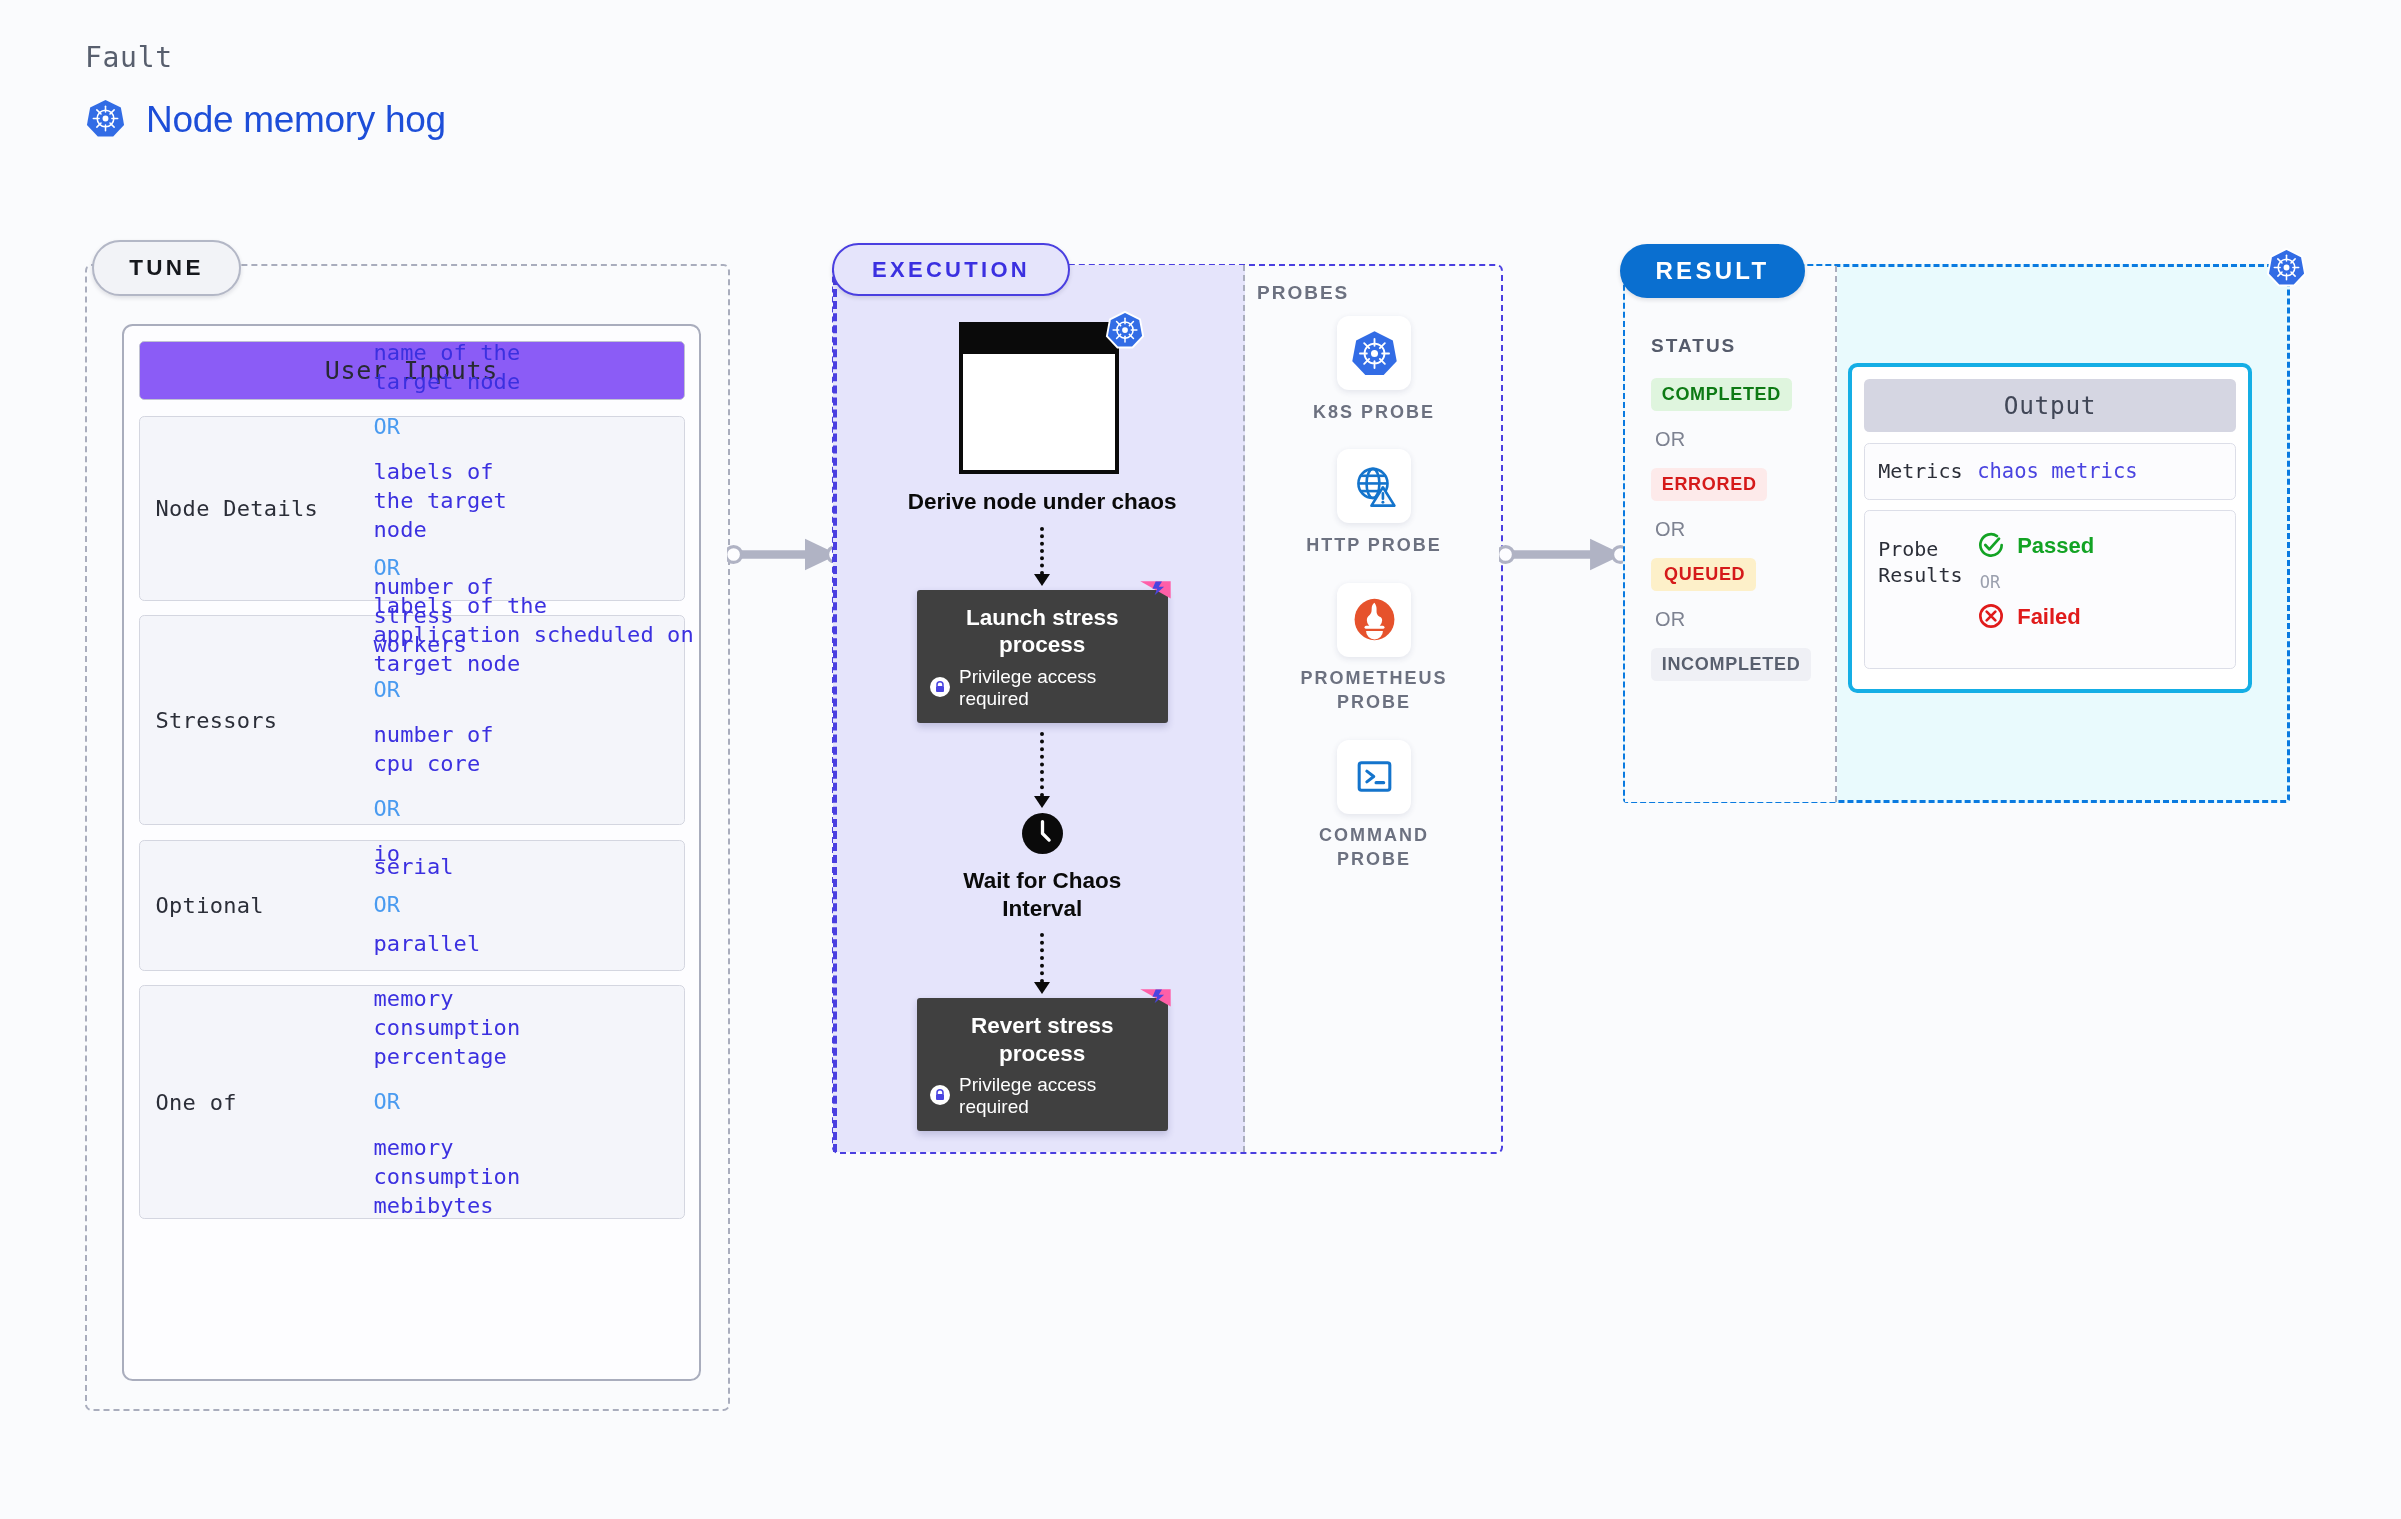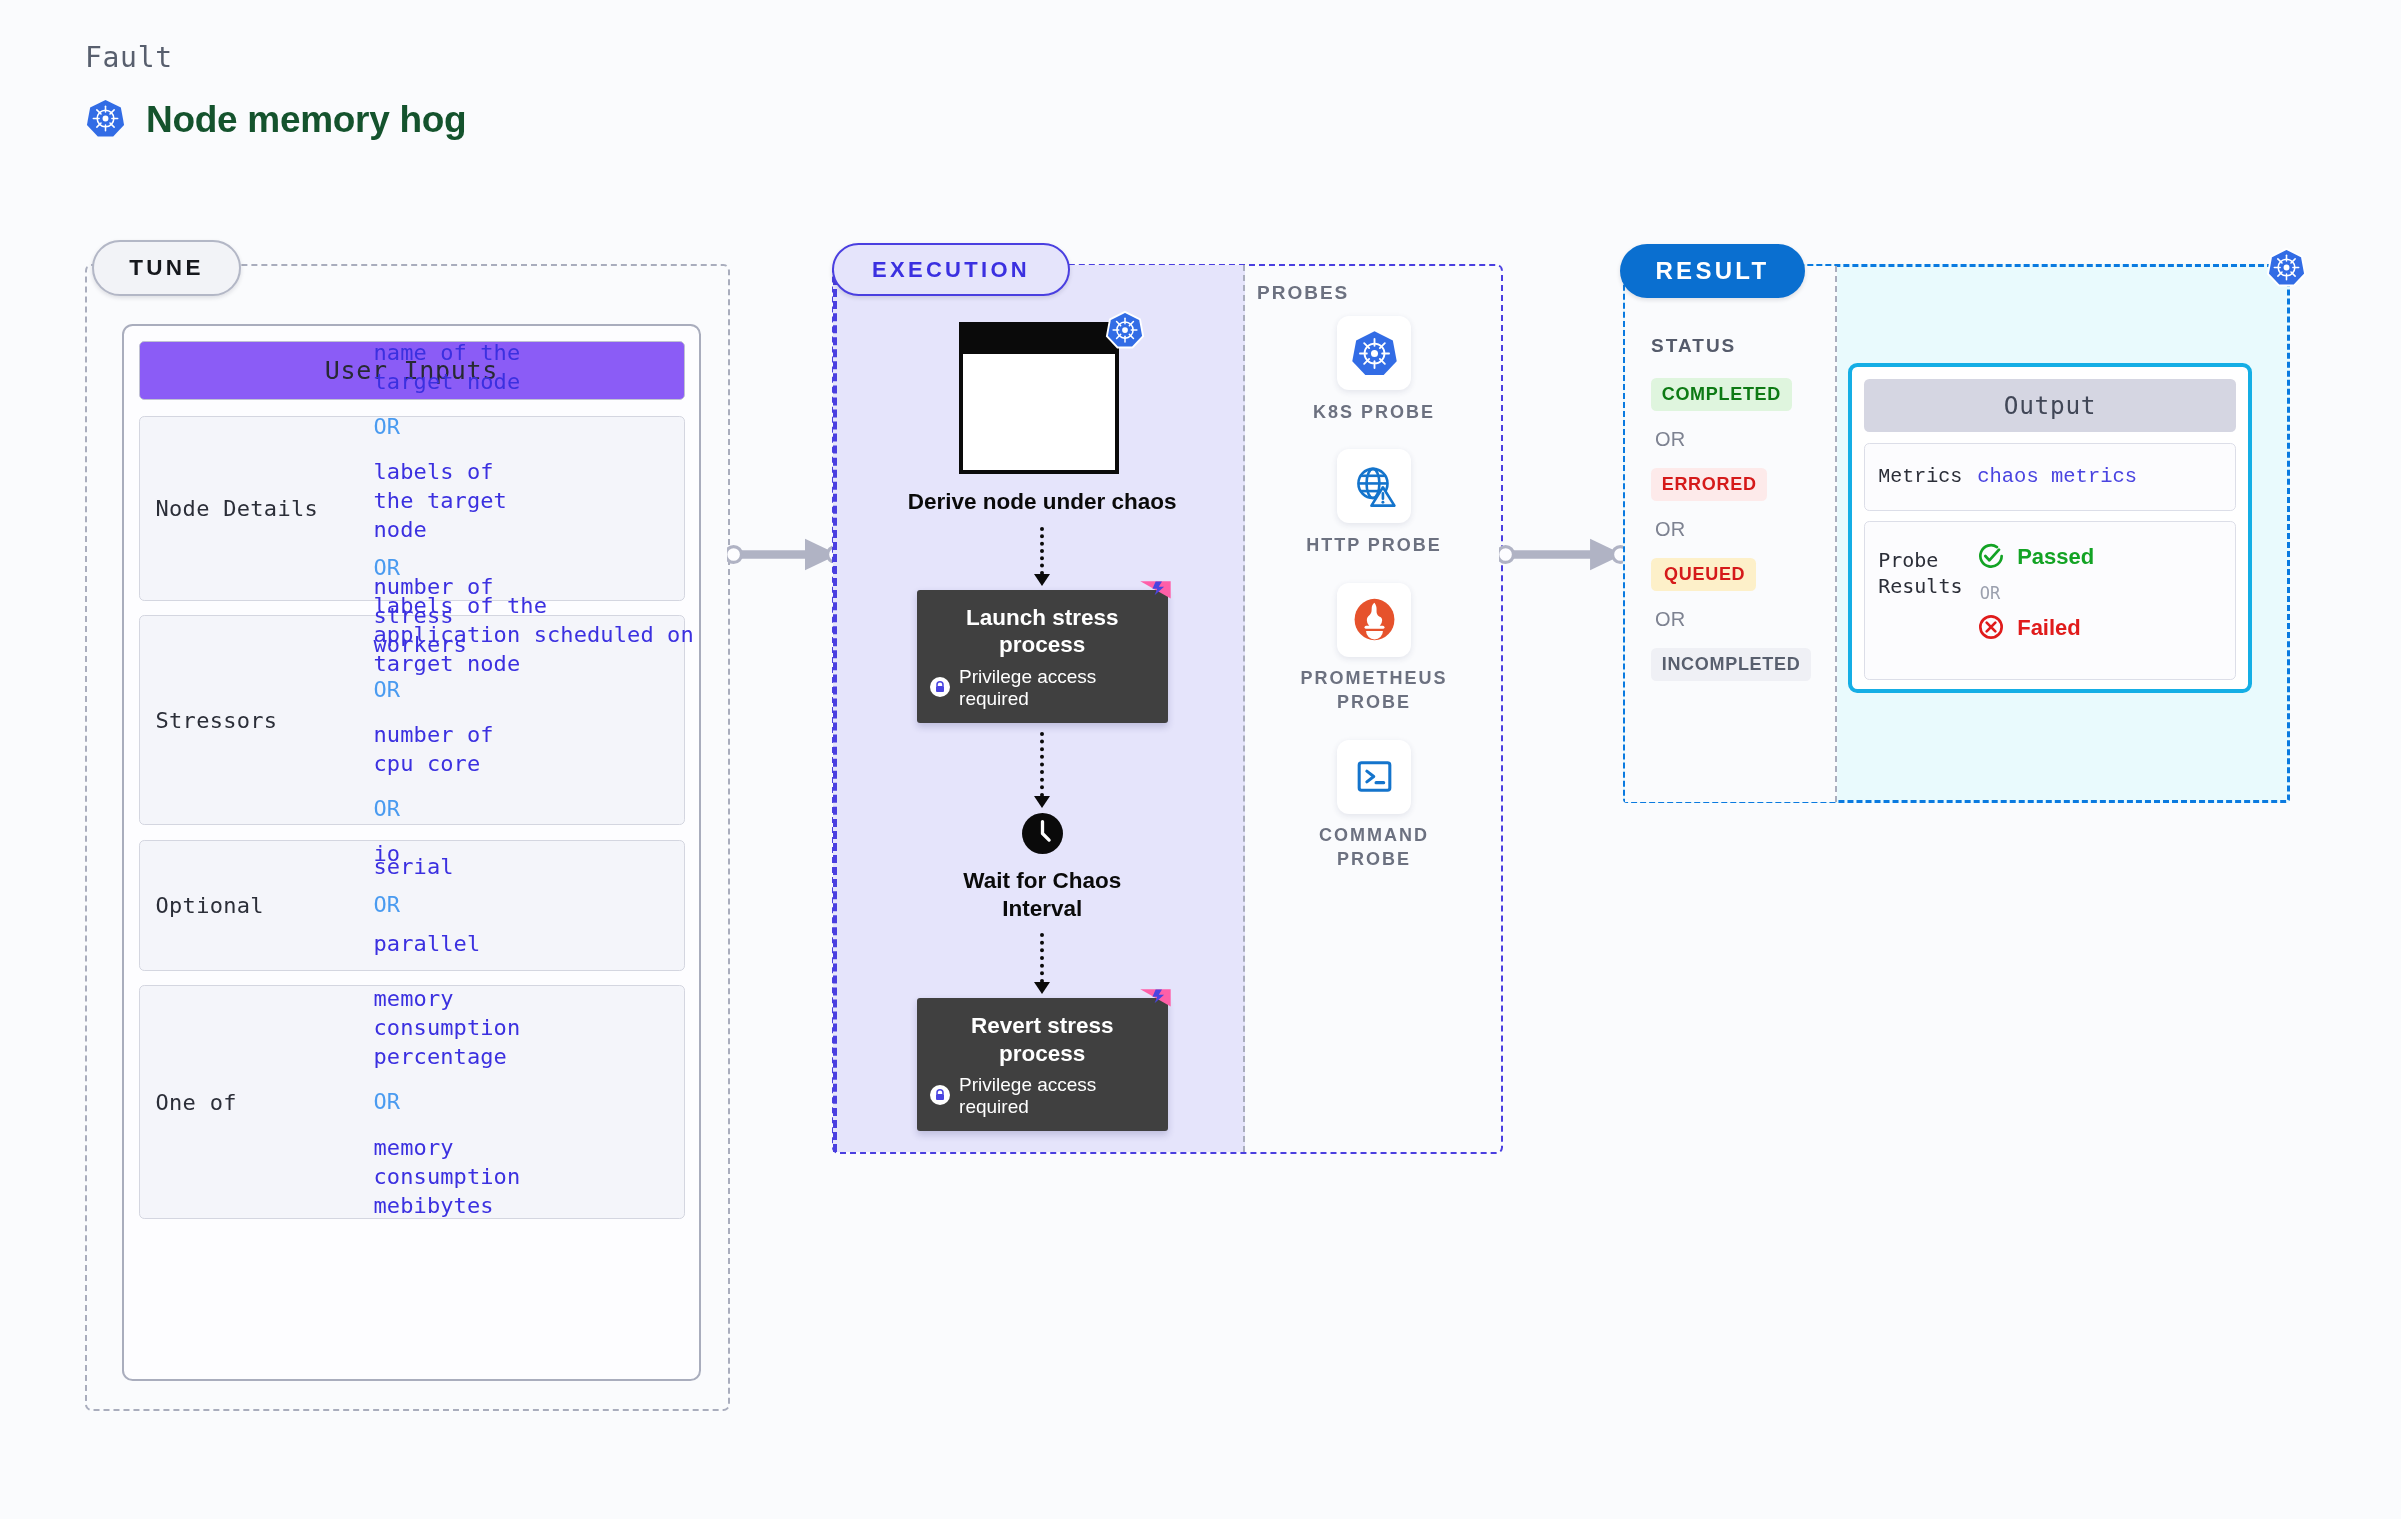--- a/index.html
+++ b/index.html
@@ -18,21 +18,21 @@
     font-size: 28px;
     color: #585f6e;
     letter-spacing: 0.7px;
   }
   #fault-title-row {
     display: flex; align-items: center; gap: 20px;
     margin-top: 24px;
   }
   #fault-title {
     font-family: "Liberation Sans", sans-serif;
-    font-size: 37px; font-weight: bold; color: #14532d;
+    font-size: 37px; font-weight: normal; color: #1d4ed8;
     letter-spacing: -0.3px;
   }
 
   
   .pill {
     position: absolute;
     display: flex; align-items: center; justify-content: center;
     border-radius: 660px;
     font-family: "Liberation Sans", sans-serif;
     font-weight: bold;
@@ -530,21 +530,21 @@
       <div class="status-or">OR</div>
       <div><span class="badge" style="background:#fdf0c9; color:#d51a1a;padding-left:13px;">QUEUED</span></div>
       <div class="status-or">OR</div>
       <div><span class="badge" style="background:#eff0f5; color:#585f6e;">INCOMPLETED</span></div>
     </div>
   </div>
 
   <div id="output-card">
     <div id="output-header">Output</div>
 
-    <div class="out-group" style="height:68px;font-family:Liberation Mono, monospace;">
+    <div class="out-group" style="height:57px;">
       <div class="out-label">Metrics</div>
       <div class="out-values">
         <div class="out-metric">chaos metrics</div>
       </div>
     </div>
 
     <div class="out-group" style="height:159px; align-items:flex-start; padding-top:20px;">
       <div class="out-label" style="padding-top:5.3px;"><span>Probe Results</span></div>
       <div class="out-values">
         <div class="probe-res-row">

